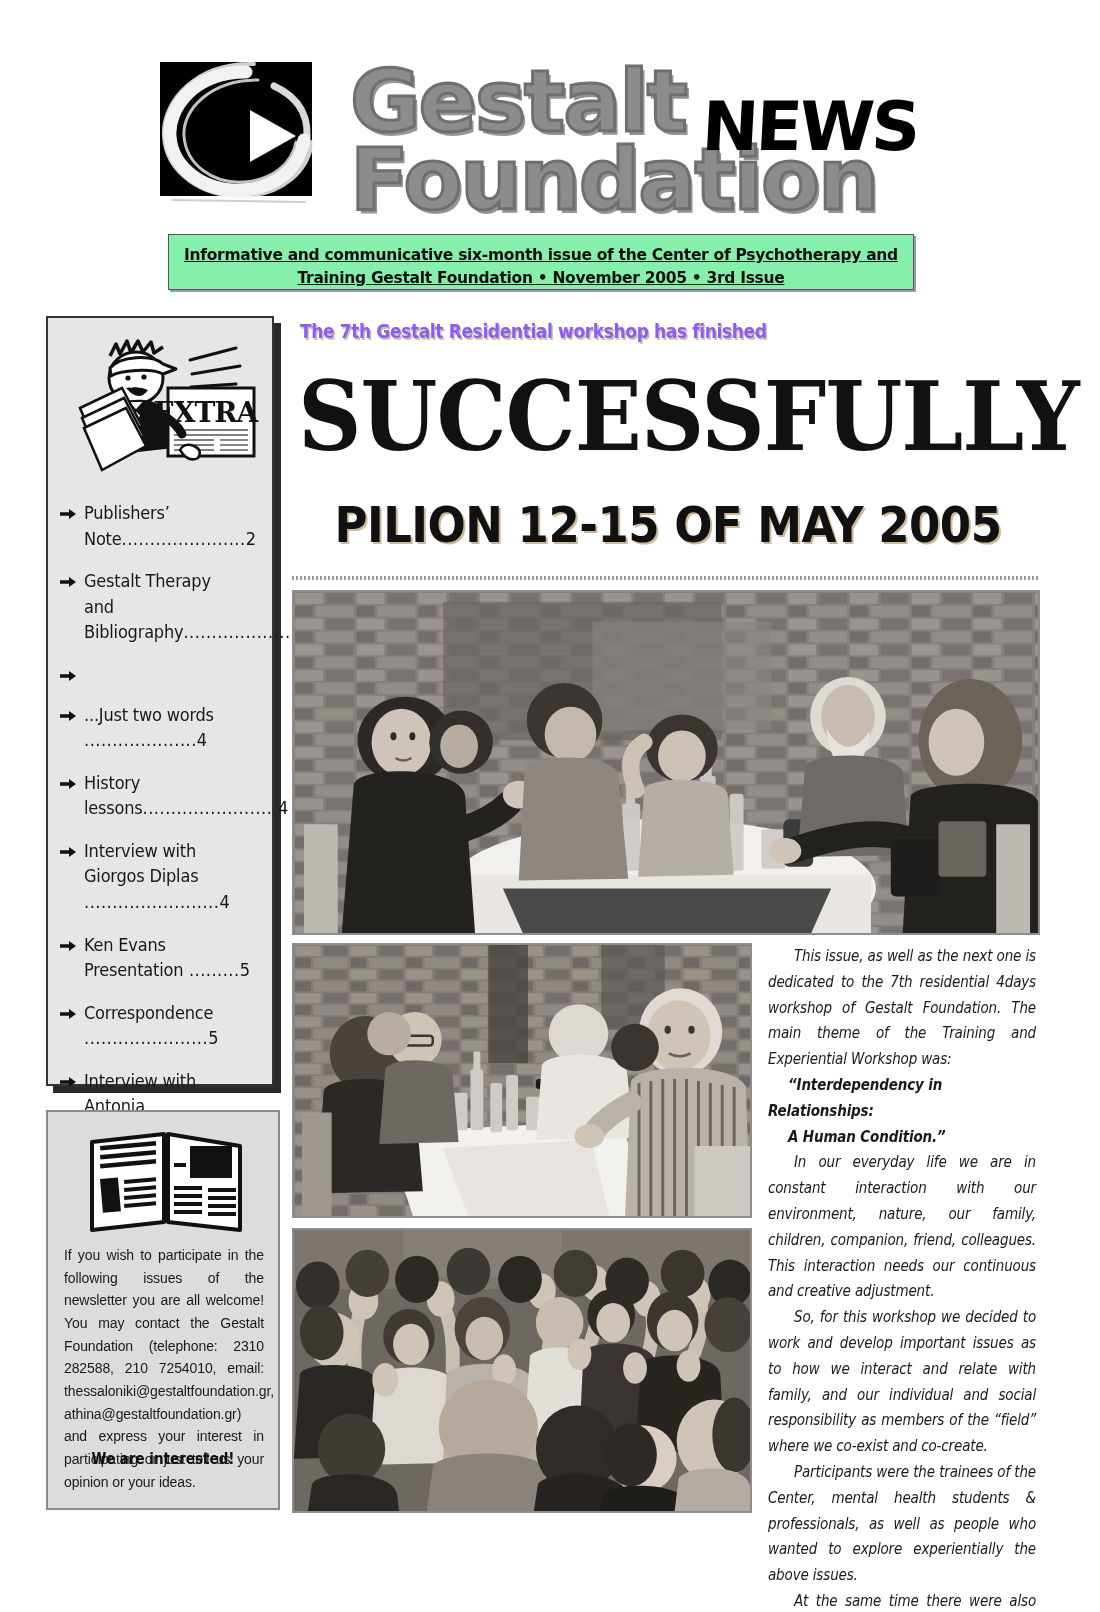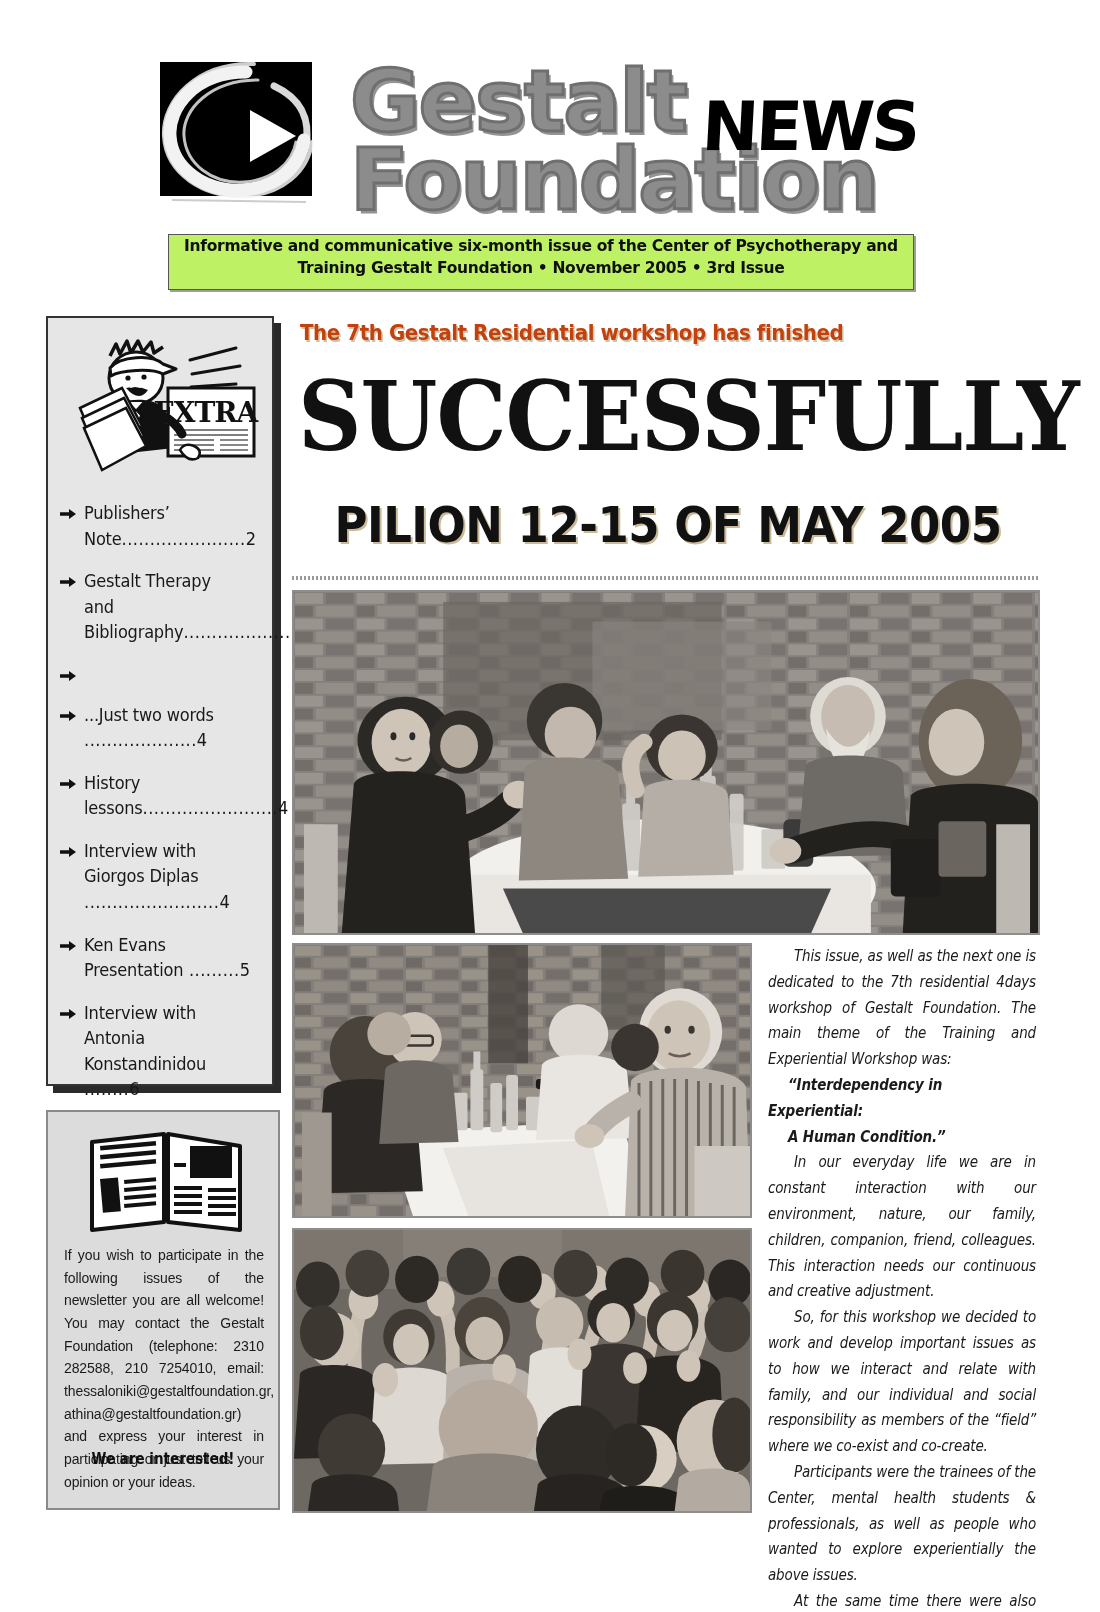--- a/index.html
+++ b/index.html
@@ -70,26 +70,27 @@
     color: #000;
     letter-spacing: -3px;
     white-space: nowrap;
     transform: skewX(-3deg);
   }
   #subtitle-banner {
     position: absolute;
     left: 168px; top: 234px;
     width: 744px;
     height: 54px;
-    background: #bef264;
+    background: #86efac;
     border: 1px solid #555;
     box-shadow: 2px 2px 0 rgba(40,40,40,0.45);
     display: flex;
-    align-items: flex-start;
+    align-items: flex-end;
     justify-content: center;
+    text-decoration: underline;
   }
   #subtitle-banner .sb-text {
     text-align: center;
     font-family: "DejaVu Sans", sans-serif;
     font-weight: bold;
     font-size: 15.5px;
     line-height: 1.45;
     color: #101010;
     letter-spacing: -0.3px;
   }
@@ -181,23 +182,23 @@
     color: #101010;
   }
 
   
   #kicker {
     position: absolute;
     left: 300px; top: 320px;
     width: 740px;
     font-family: "DejaVu Sans Condensed", "Liberation Sans Narrow", "Liberation Sans", sans-serif;
     font-weight: bold;
-    font-size: 22px;
+    font-size: 19px;
     letter-spacing: -0.4px;
-    color: #c2410c;
+    color: #8b5cf6;
     text-shadow: 1.5px 1.5px 0 rgba(150,120,60,0.45);
   }
   #headline {
     position: absolute;
     left: 298px; top: 370px;
     width: 742px;
     font-family: "DejaVu Serif Condensed", "Liberation Serif", serif;
     font-weight: bold;
     font-size: 96px;
     line-height: 0.98;
@@ -424,20 +425,30 @@
       <span class="toc-arrow">
         <svg width="16" height="10" viewBox="0 0 16 10">
             <path d="M0 3.2 h9 V0 l7 5 -7 5 V6.8 H0 Z" fill="#111"></path>
           </svg>
       </span>
       <span class="toc-text">
         <span class="ln"><span>Ken Evans Presentation</span><span class="dots"> .........</span><span>5</span></span>
       </span>
     </div>
 
+    <div class="toc-item">
+      <span class="toc-arrow">
+        <svg width="16" height="10" viewBox="0 0 16 10">
+            <path d="M0 3.2 h9 V0 l7 5 -7 5 V6.8 H0 Z" fill="#111"></path>
+          </svg>
+      </span>
+      <span class="toc-text">
+        <span class="ln"><span>Correspondence</span><span class="dots"> ......................</span><span>5</span></span>
+      </span>
+    </div>
 
     <div class="toc-item">
       <span class="toc-arrow">
         <svg width="16" height="10" viewBox="0 0 16 10">
             <path d="M0 3.2 h9 V0 l7 5 -7 5 V6.8 H0 Z" fill="#111"></path>
           </svg>
       </span>
       <span class="toc-text">
         <span class="ln">Interview with</span>
         <span class="ln"><span>Antonia Konstandinidou</span><span class="dots"> ........</span><span>6</span></span>
@@ -753,19 +764,19 @@
     <ellipse cx="424" cy="214" rx="38" ry="42" fill="#cfc4b8"></ellipse>
     <ellipse cx="444" cy="208" rx="22" ry="38" fill="#3a352f"></ellipse>
     <path d="M388 252 C 396 238, 460 236, 460 262 L 460 285 L 384 285 Z" fill="#b3aba2"></path>
     <ellipse cx="58" cy="222" rx="34" ry="36" fill="#403a34"></ellipse>
     <path d="M18 258 C 24 244, 98 242, 104 268 L 106 285 L 14 285 Z" fill="#2a2724"></path>
   </svg>
 </div>
 
 <div id="article">
   <p>This issue, as well as the next one is dedicated to the 7th residential 4days workshop of Gestalt Foundation. The main theme of the Training and Experiential Workshop was:</p>
-  <p class="quote">“Interdependency in Experiential:</p>
+  <p class="quote">“Interdependency in Relationships:</p>
   <p class="quote">A Human Condition.”</p>
   <p>In our everyday life we are in constant interaction with our environment, nature, our family, children, companion, friend, colleagues. This interaction needs our continuous and creative adjustment.</p>
   <p>So, for this workshop we decided to work and develop important issues as to how we interact and relate with family, and our individual and social responsibility as members of the “field” where we co-exist and co-create.</p>
   <p>Participants were the trainees of the Center, mental health students &amp; professionals, as well as people who wanted to explore experientially the above issues.</p>
   <p>At the same time there were also workshops for students &amp; professionals of economic science and management who were interested in Gestalt in Organizations.</p>
 </div>
 
 </body></html>

